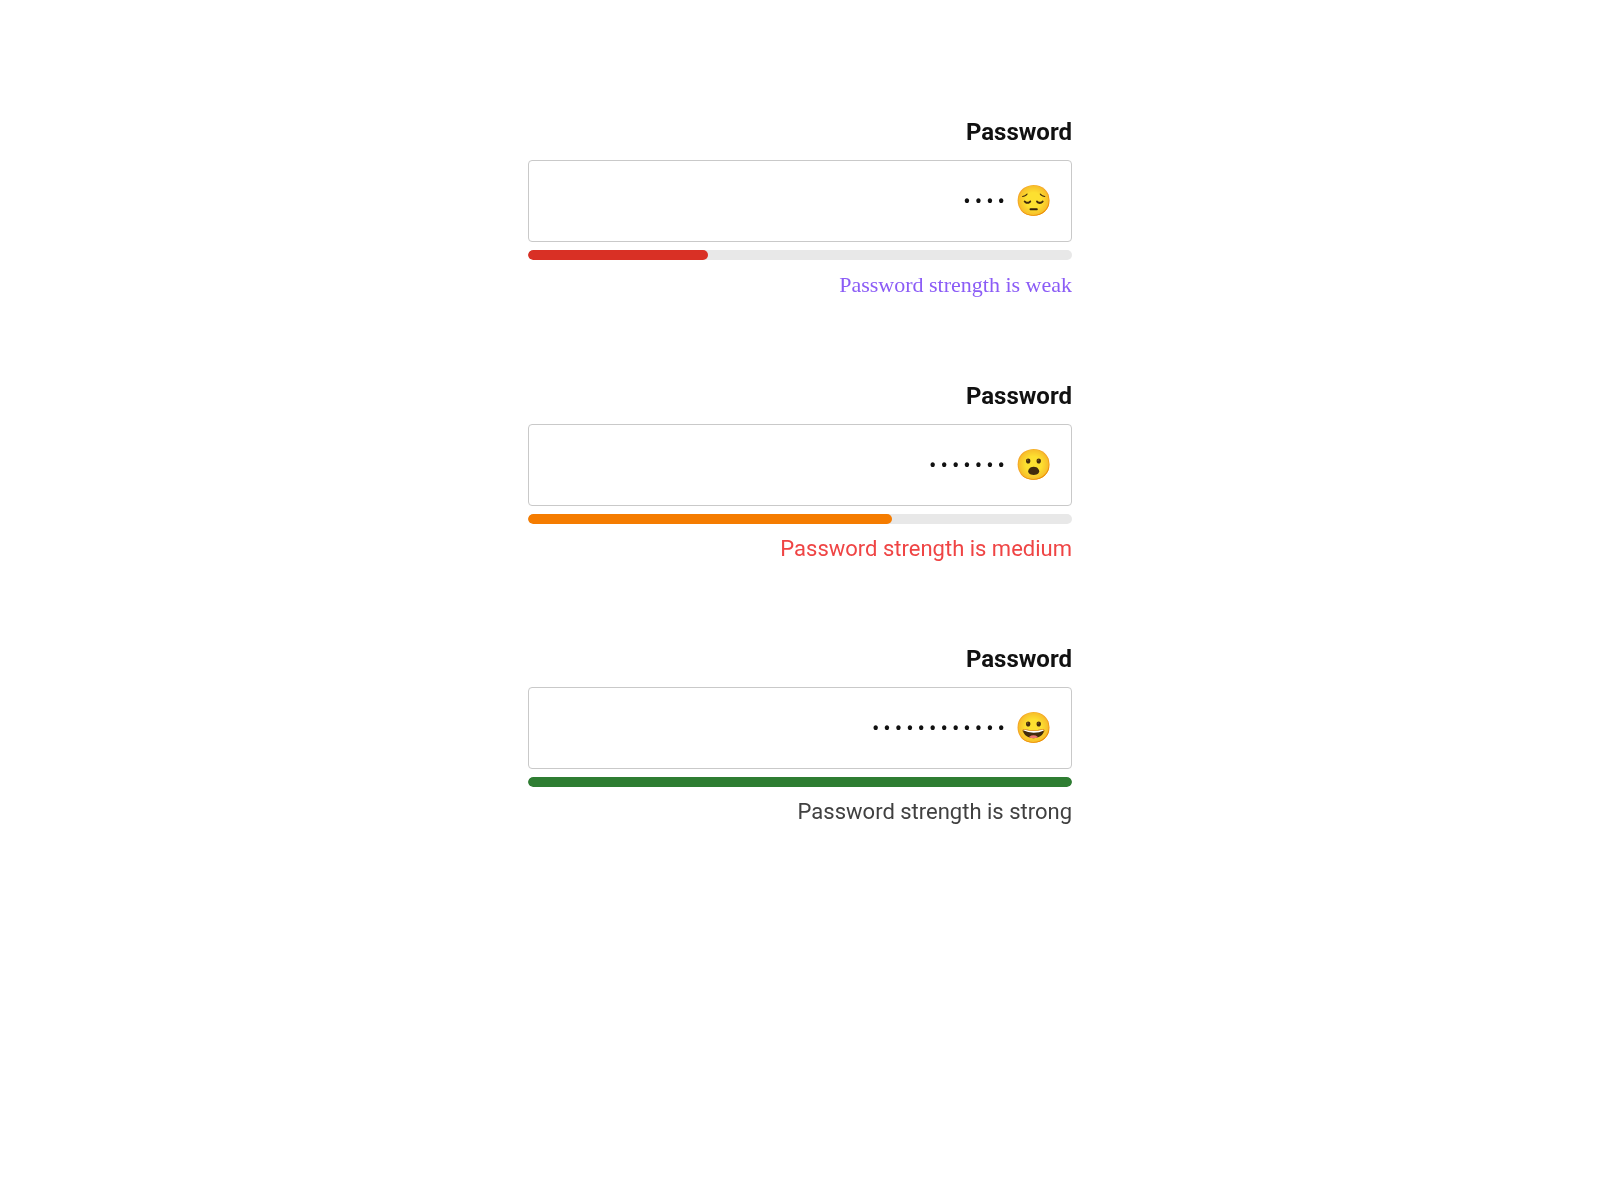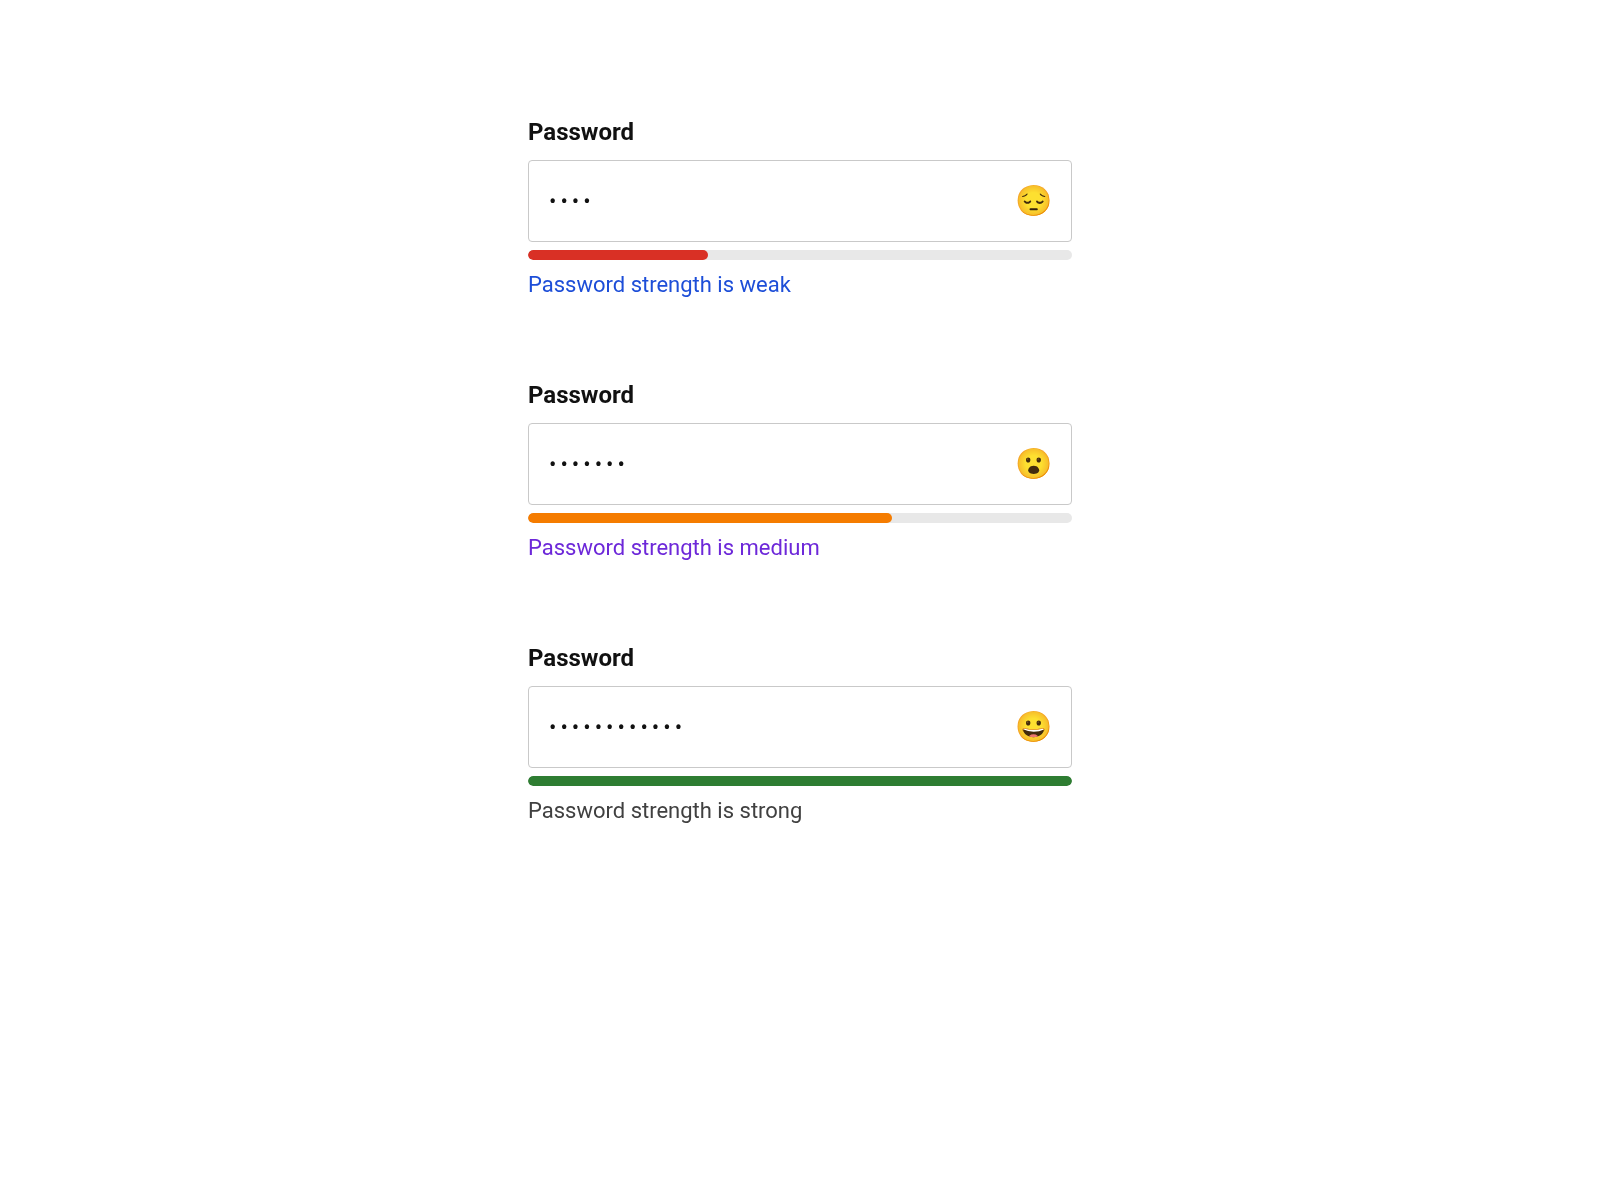--- a/index.html
+++ b/index.html
@@ -1,15 +1,15 @@
 <!DOCTYPE html>
 <html><head>
   <meta charset="utf-8">
   <style>
-    * { box-sizing: border-box; margin: 0; padding: 0; }
+    * { box-sizing: border-box; margin: 0; padding: 0; text-align: right; }
     body {
       font-family: -apple-system, BlinkMacSystemFont, "Segoe UI", Roboto, Helvetica, Arial, sans-serif;
       background: #fff;
       width: 1600px;
       height: 1200px;
       padding-top: 118px;
     }
     .container {
       width: 544px;
       margin: 0 auto;
@@ -75,33 +75,33 @@
 <div class="container">
   <div class="field">
     <div class="label">Password</div>
     <div class="input-wrap">
       <input class="input" type="password" value="abcd" style="">
       <span class="emoji">😔</span>
     </div>
     <div class="meter">
       <div class="meter-fill" style="width:33%;background:#d93025;"></div>
     </div>
-    <div class="caption" style="color:#1d4ed8;">Password strength is weak</div>
+    <div class="caption" style="color:#8b5cf6;font-family:Liberation Serif, serif;">Password strength is weak</div>
   </div>
 
   <div class="field">
     <div class="label">Password</div>
     <div class="input-wrap">
       <input class="input" type="password" value="abcdefg" style="">
       <span class="emoji">😮</span>
     </div>
     <div class="meter">
       <div class="meter-fill" style="width:67%;background:#f57c00;"></div>
     </div>
-    <div class="caption" style="color:#6d28d9;">Password strength is medium</div>
+    <div class="caption" style="color:#ef4444;">Password strength is medium</div>
   </div>
 
   <div class="field">
     <div class="label">Password</div>
     <div class="input-wrap">
       <input class="input" type="password" value="abcdefghijkl" style="">
       <span class="emoji">😀</span>
     </div>
     <div class="meter">
       <div class="meter-fill" style="width:100%;background:#2e7d32;"></div>

